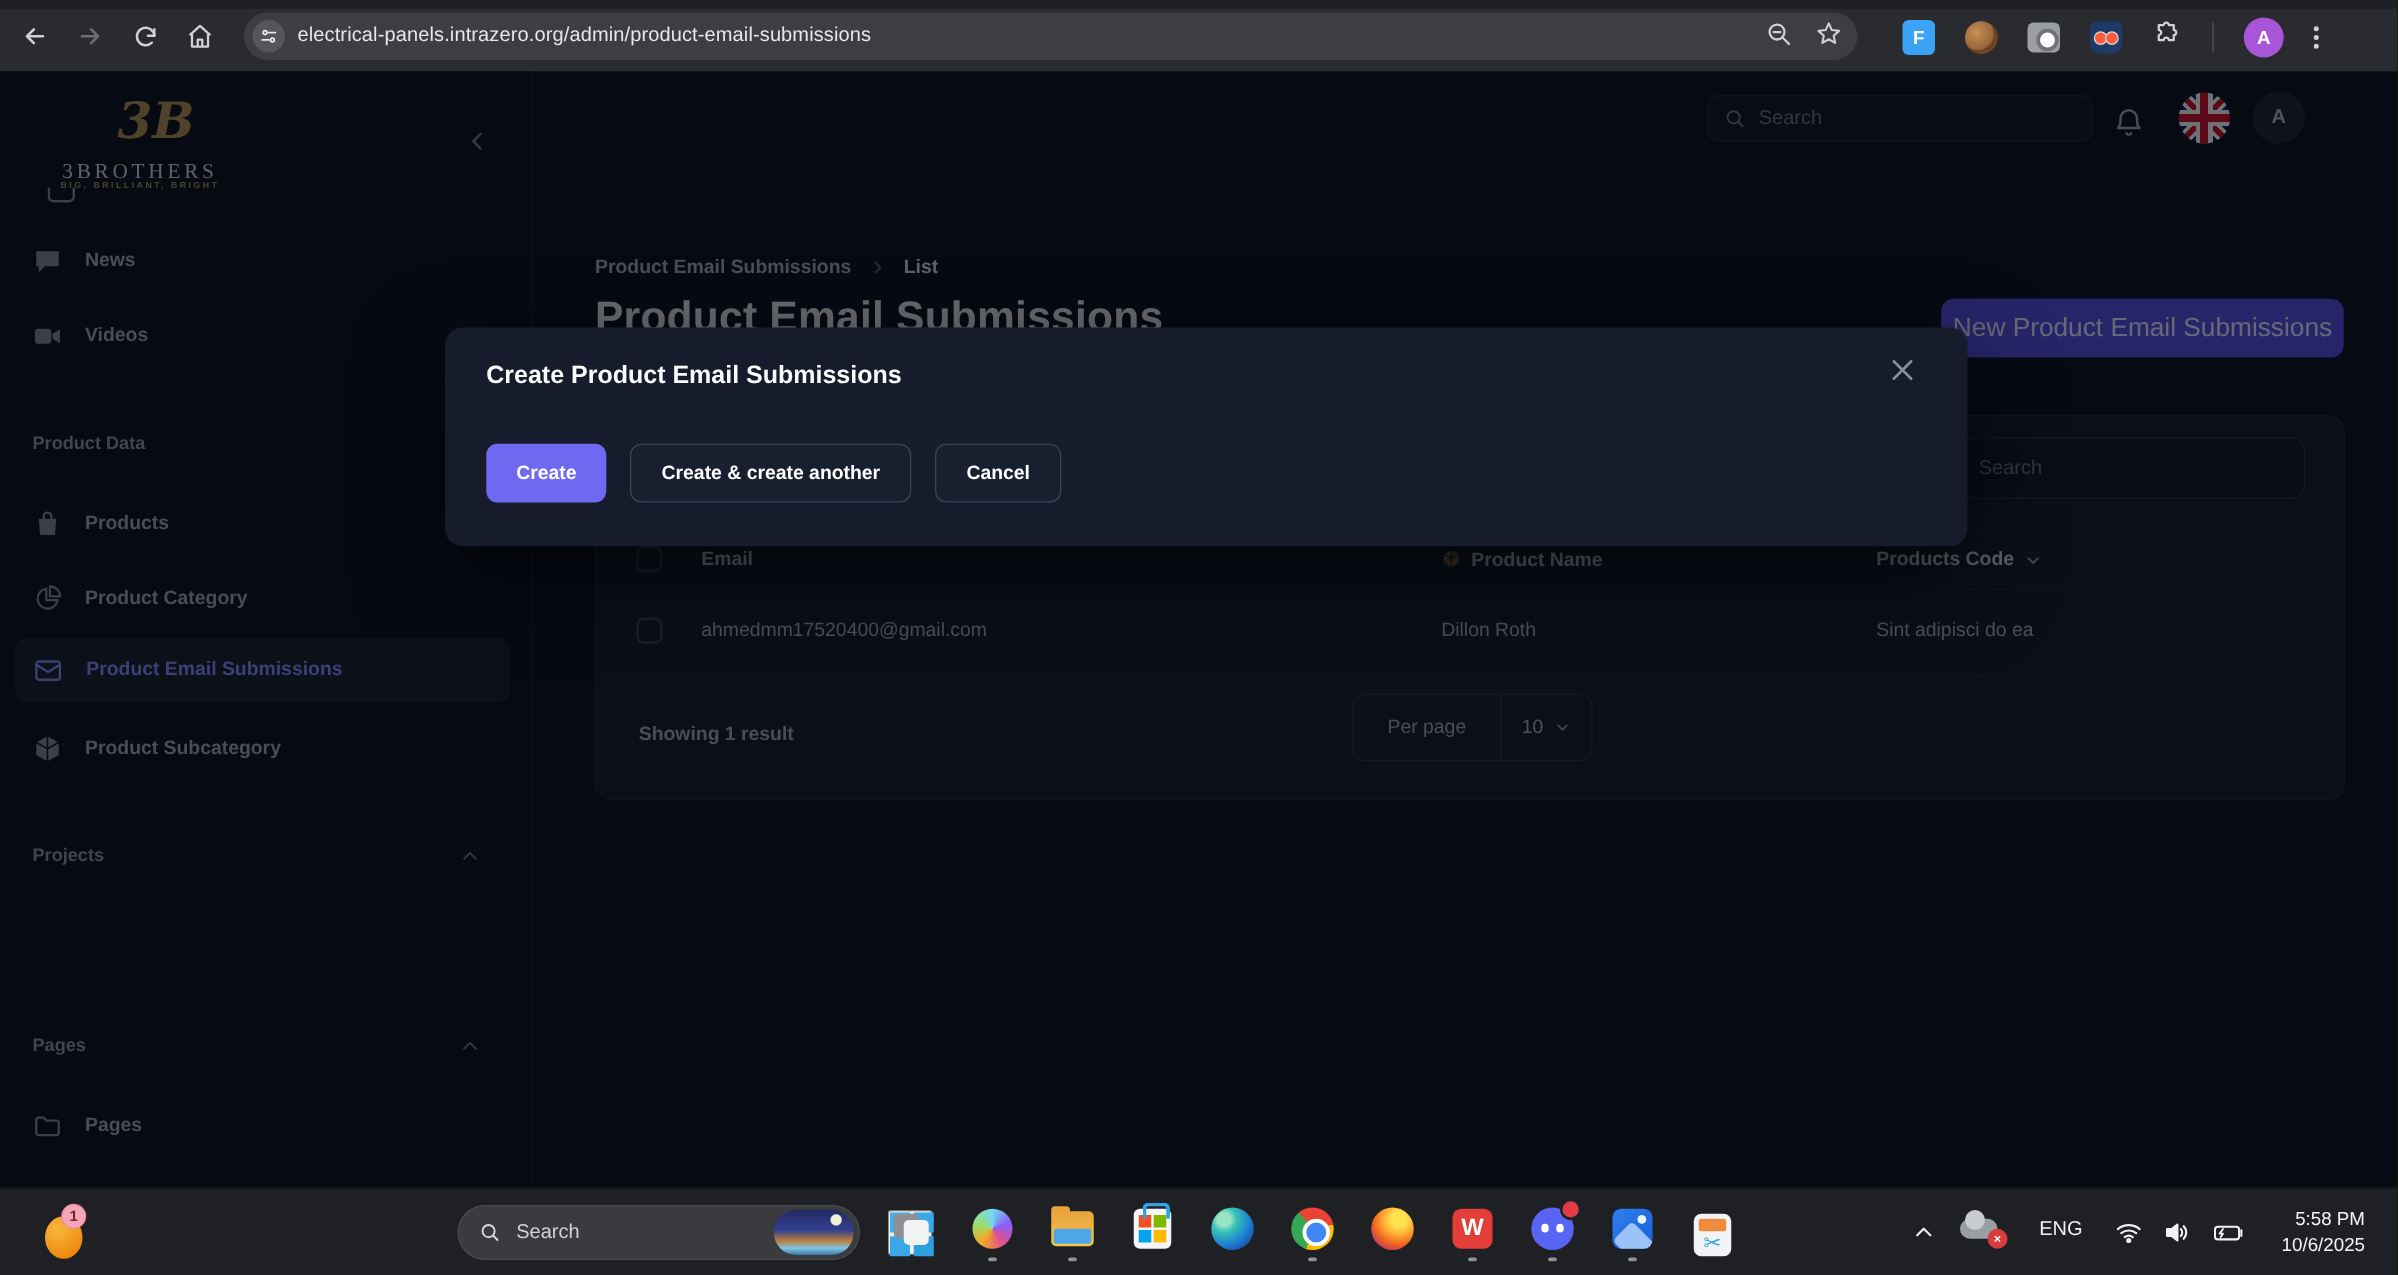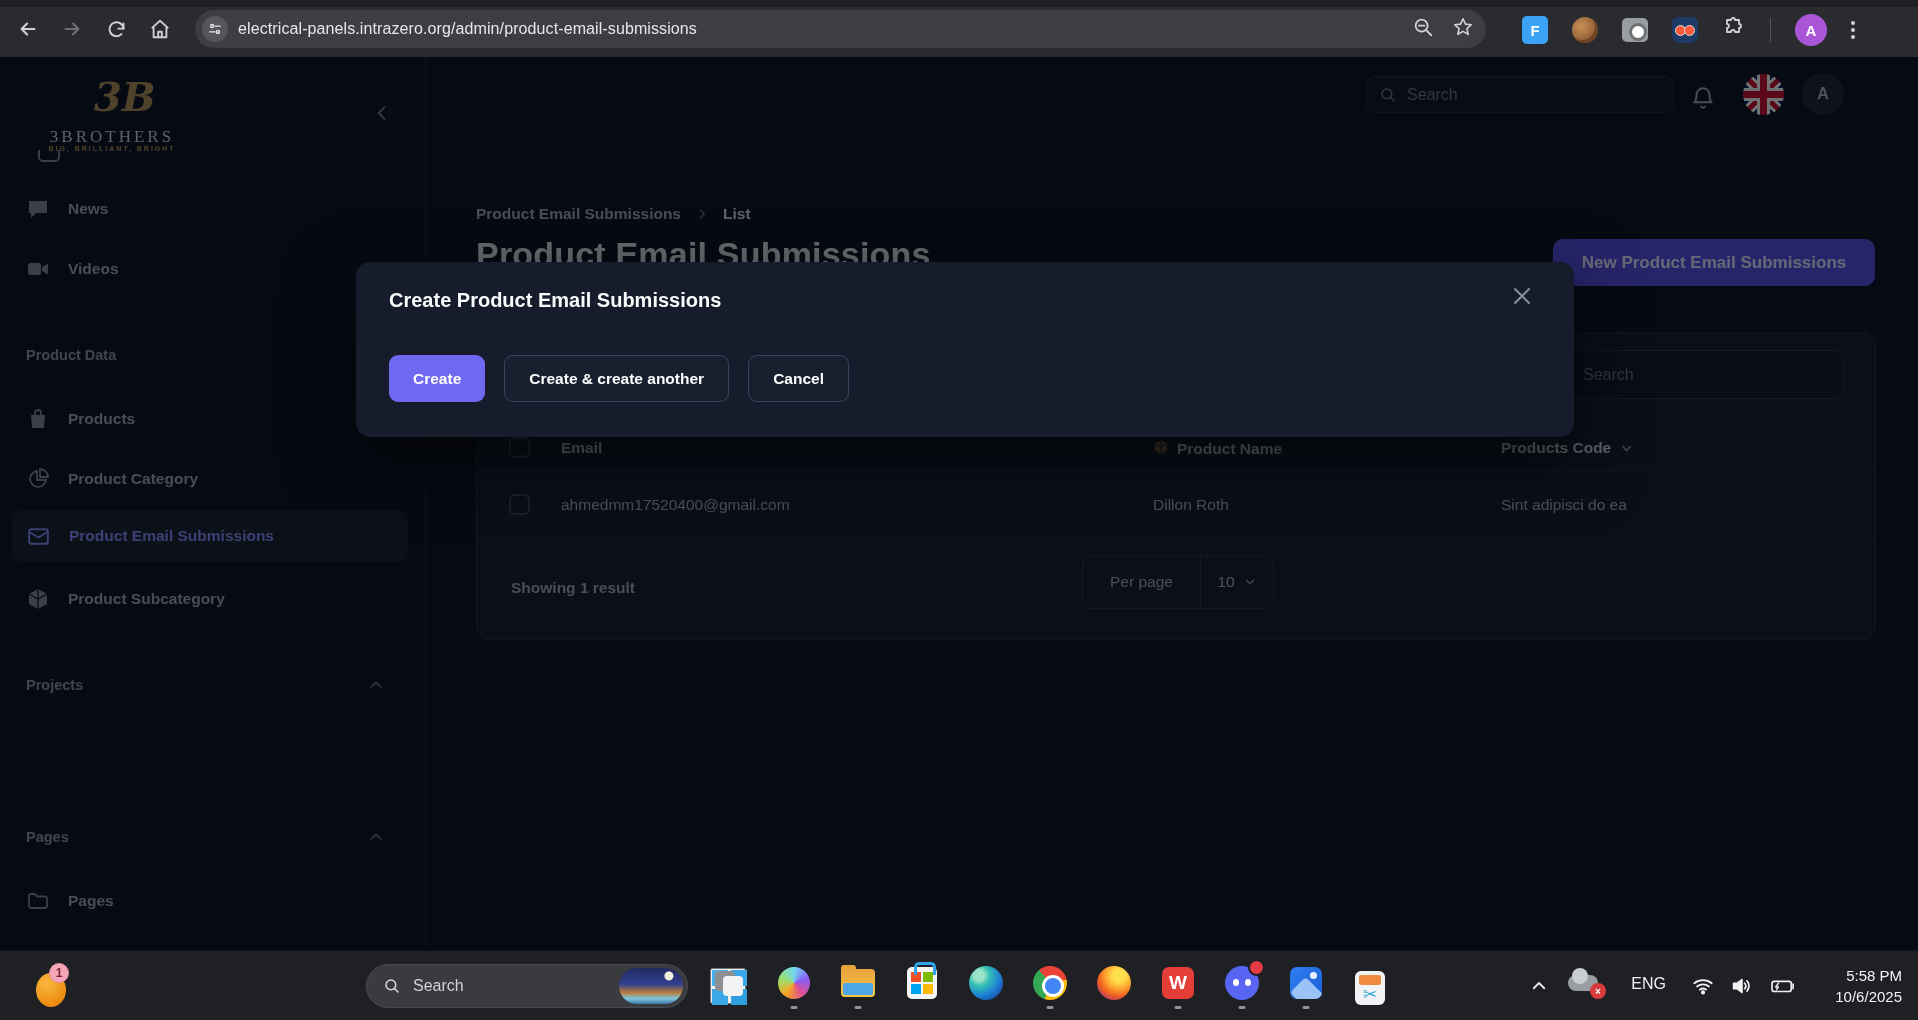--- a/index.html
+++ b/index.html
@@ -59,21 +59,21 @@
       linear-gradient(45deg, transparent 46%, #C8102E 46% 54%, transparent 54%),
       linear-gradient(135deg, transparent 46%, #C8102E 46% 54%, transparent 54%),
       linear-gradient(45deg, transparent 41%, #f5f5f5 41% 59%, transparent 59%),
       linear-gradient(135deg, transparent 41%, #f5f5f5 41% 59%, transparent 59%);
   }
   .user-chip { position:absolute; left:1802px; top:16px; width:42px; height:42px; border-radius:50%; background:#1c2539; color:#aeb6c6; font-size:16px; font-weight:bold; display:flex; align-items:center; justify-content:center; }
 
   .breadcrumb { position:absolute; left:476px; top:148px; display:flex; align-items:center; gap:14px; font-size:15.5px; color:#9da7b8; font-weight:bold; }
   .breadcrumb .crumb-current { color:#cbd5e1; }
   .page-h1 { position:absolute; left:476px; top:178px; font-size:34px; font-weight:bold; color:#e5e7eb; letter-spacing:.2px; }
-  .new-btn { position:absolute; left:1553px; top:182px; width:322px; height:47px; border-radius:10px; background:#564fe0; color:#e0e3ff; font-size:17px; font-weight:bold; display:flex; align-items:center; justify-content:center; border:none; }
+  .new-btn { position:absolute; left:1553px; top:182px; width:322px; height:47px; border-radius:10px; background:#564fe0; color:#e0e3ff; font-size:21px; font-weight:normal; display:flex; align-items:center; justify-content:center; border:none; }
 
   .card { position:absolute; left:476px; top:275px; width:1400px; height:308px; background:#161e2e; border:1px solid #232d42; border-radius:14px; }
   .card-search { position:absolute; right:31px; top:17px; width:276px; height:49px; border-radius:10px; border:1px solid #2a3450; background:#121a2a; display:flex; align-items:center; padding-left:14px; }
   .thead { position:absolute; left:0; top:98px; width:100%; height:40px; }
   .th { color:#cbd5e1; font-size:15.5px; font-weight:bold; position:absolute; top:8px; display:flex; align-items:center; gap:8px; }
   .trow { position:absolute; left:0; top:138px; width:100%; height:70px; border-top:1px solid #202a3e; border-bottom:1px solid #202a3e; }
   .td { position:absolute; top:24px; color:#a3aebf; font-size:15.5px; }
   .checkbox { position:absolute; left:32px; width:21px; height:21px; border:2px solid #3a4356; border-radius:6px; background:transparent; }
   .tfoot { position:absolute; left:0; bottom:0; width:100%; height:100px; }
   .summary { position:absolute; left:34px; top:40px; color:#9da7b8; font-size:15.5px; font-weight:bold; }
@@ -134,21 +134,21 @@
   .i-clip { position:relative; width:30px; height:34px; margin-top:10px; background:#f2f3f4; border-radius:6px; color:#2ba3d8; font-size:17px; display:flex; align-items:flex-end; justify-content:center; }
   .i-clip::before { content:""; position:absolute; left:4px; top:4px; width:22px; height:10px; background:#f08a3c; border-radius:2px; }
   .tray { position:absolute; right:0; top:0; height:70px; display:flex; align-items:center; color:#e8eaed; }
   .tray-chevron { position:absolute; left:-388px; top:26px; color:#e8eaed; }
   .onedrive { position:absolute; left:-345px; top:22px; width:34px; height:22px; }
   .onedrive .cloud { position:absolute; left:0; top:2px; width:30px; height:16px; background:#9a9da2; border-radius:9px; }
   .onedrive .cloud::before { content:""; position:absolute; left:4px; top:-7px; width:16px; height:16px; background:#c9ccd1; border-radius:50%; }
   .onedrive .err { position:absolute; right:-4px; bottom:-4px; width:16px; height:16px; border-radius:50%; background:#d83b3b; color:#fff; font-size:10px; font-weight:bold; display:flex; align-items:center; justify-content:center; }
   .lang { position:absolute; left:-283px; top:24px; font-size:16px; color:#f0f1f3; }
   .tray-ico { position:absolute; top:24px; color:#f0f1f3; }
-  .clock { position:absolute; right:16px; top:14px; text-align:right; font-size:15px; line-height:21px; color:#f2f3f5; }
+  .clock { position:absolute; right:26px; top:14px; text-align:right; font-size:15px; line-height:21px; color:#f2f3f5; }
 </style>
 </head>
 <body>
 
 <div class="screen">
 
   <div class="chrome">
     <div class="chrome-strip"></div>
     <div class="nav-btn" style="left:12px;">
       <svg width="22" height="22" viewBox="0 0 24 24" fill="none" stroke="currentColor" stroke-width="2.2" stroke-linecap="round" stroke-linejoin="round">

